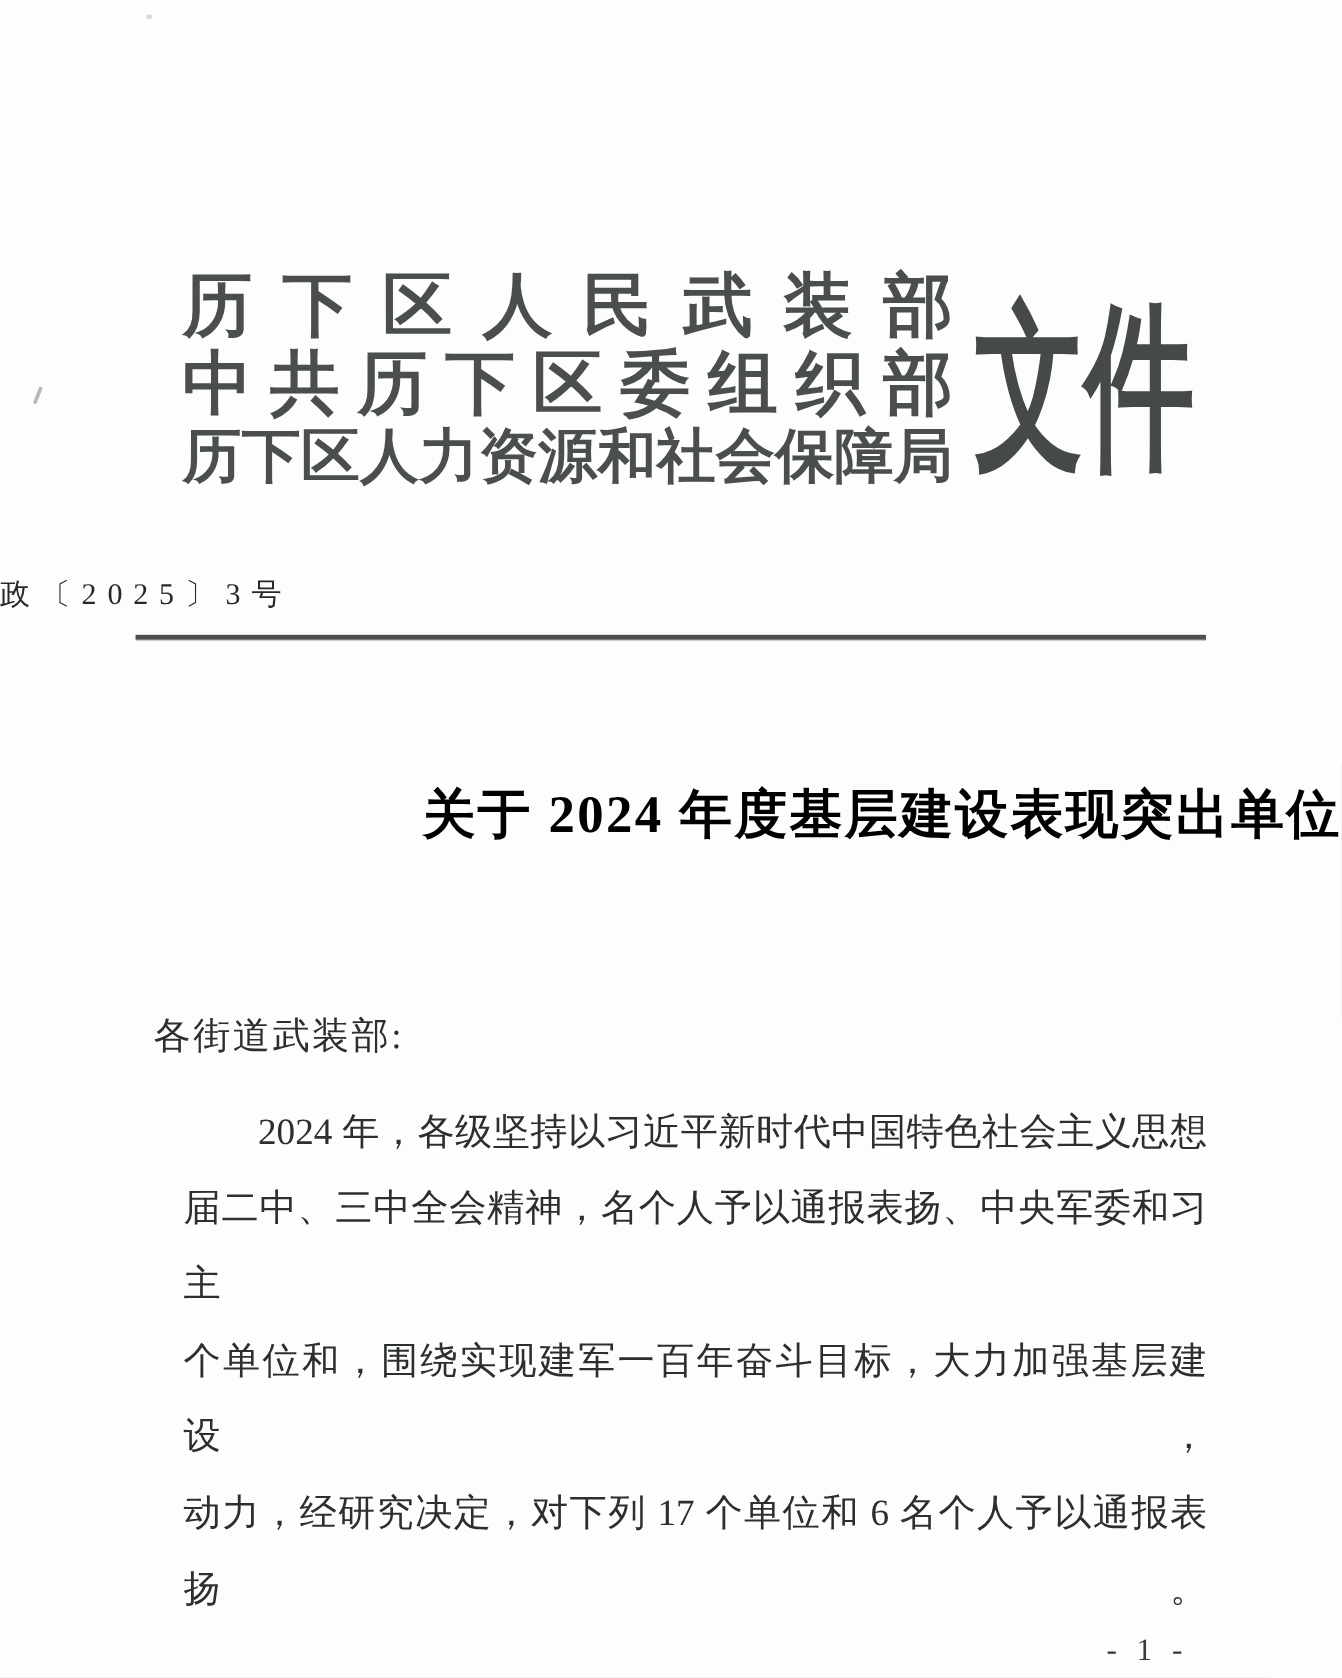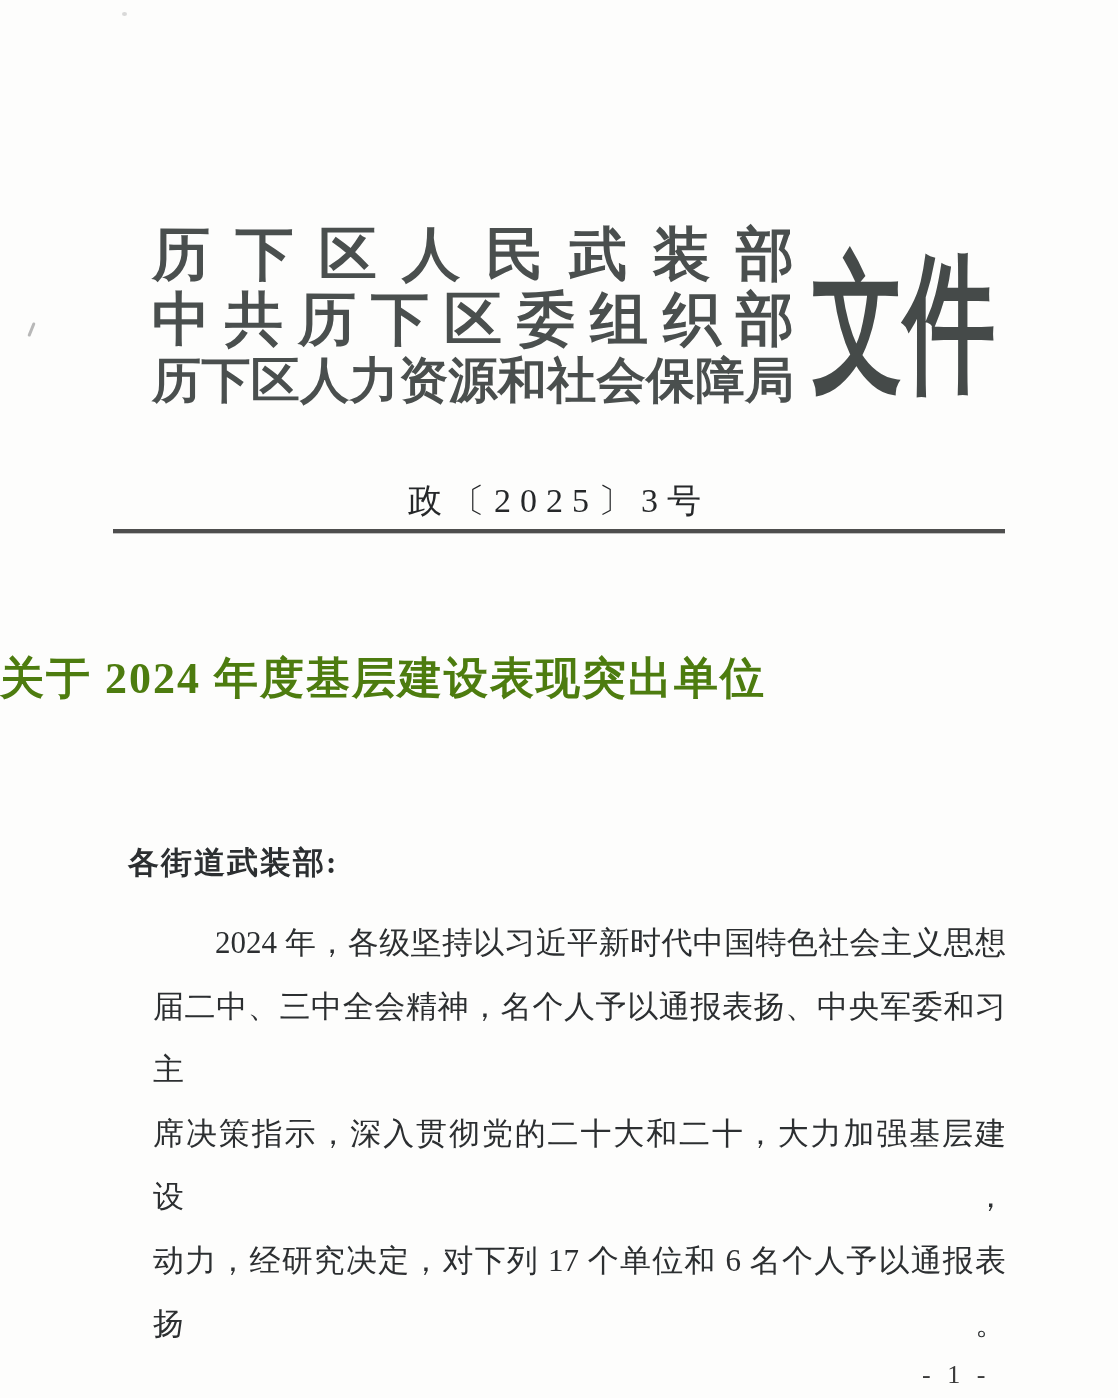--- a/index.html
+++ b/index.html
@@ -24,44 +24,44 @@
 
   .doc-type {
     position:absolute; left:812px; top:246px;
     font-size:150px; line-height:156px; font-weight:700;
     color:#454a49; white-space:nowrap;
     transform:scaleX(0.61); transform-origin:left top;
   }
 
   .doc-number {
     position:absolute; left:0; top:478px; width:100%;
-    text-align:center; font-size:34px; letter-spacing:9px;
+    font-size:25px; letter-spacing:9px;
     color:#26282a;
     font-family:Liberation Serif, serif;
   }
 
   .rule {
     position:absolute; left:113px; top:529px;
     width:892px; height:4px; background:#4e4e4e;
     box-shadow:0 1px 0 rgba(80,80,80,.35);
   }
 
   
   .title {
     position:absolute; left:0; top:648px; width:100%;
-    text-align:left; font-weight:700; color:#4d7c0f;
+    text-align:right; font-weight:700; color:#000000;
     font-size:44px; line-height:62px; letter-spacing:2px;
   }
 
   
   .body-block {
     position:absolute; left:128px; top:843px; width:878px;
     color:#2c2f31; font-size:31px;
   }
-  .salutation { line-height:40px; letter-spacing:2px;font-weight:bold; }
+  .salutation { line-height:40px; letter-spacing:2px; }
   .para { margin-top:28px; }
   .para-line {
     line-height:63.5px;
     text-align:justify; text-align-last:justify;
     text-justify:inter-character;
     margin-left:25px;
   }
   .para-line.indent { padding-left:62px; }
 
   
@@ -138,20 +138,20 @@
 
   <div class="title">
     <div>关于 2024 年度基层建设表现突出单位</div>
   </div>
 
   <div class="body-block">
     <div class="salutation">各街道武装部:</div>
     <div class="para">
       <div class="para-line indent">2024 年，各级坚持以习近平新时代中国特色社会主义思想</div>
       <div class="para-line">届二中、三中全会精神，名个人予以通报表扬、中央军委和习主</div>
-      <div class="para-line">席决策指示，深入贯彻党的二十大和二十，大力加强基层建设，</div>
+      <div class="para-line">个单位和，围绕实现建军一百年奋斗目标，大力加强基层建设，</div>
       <div class="para-line">动力，经研究决定，对下列 17 个单位和 6 名个人予以通报表扬。</div>
     </div>
   </div>
 
   <div class="page-number">- 1 -</div>
 
 </div>
 
 </body></html>

